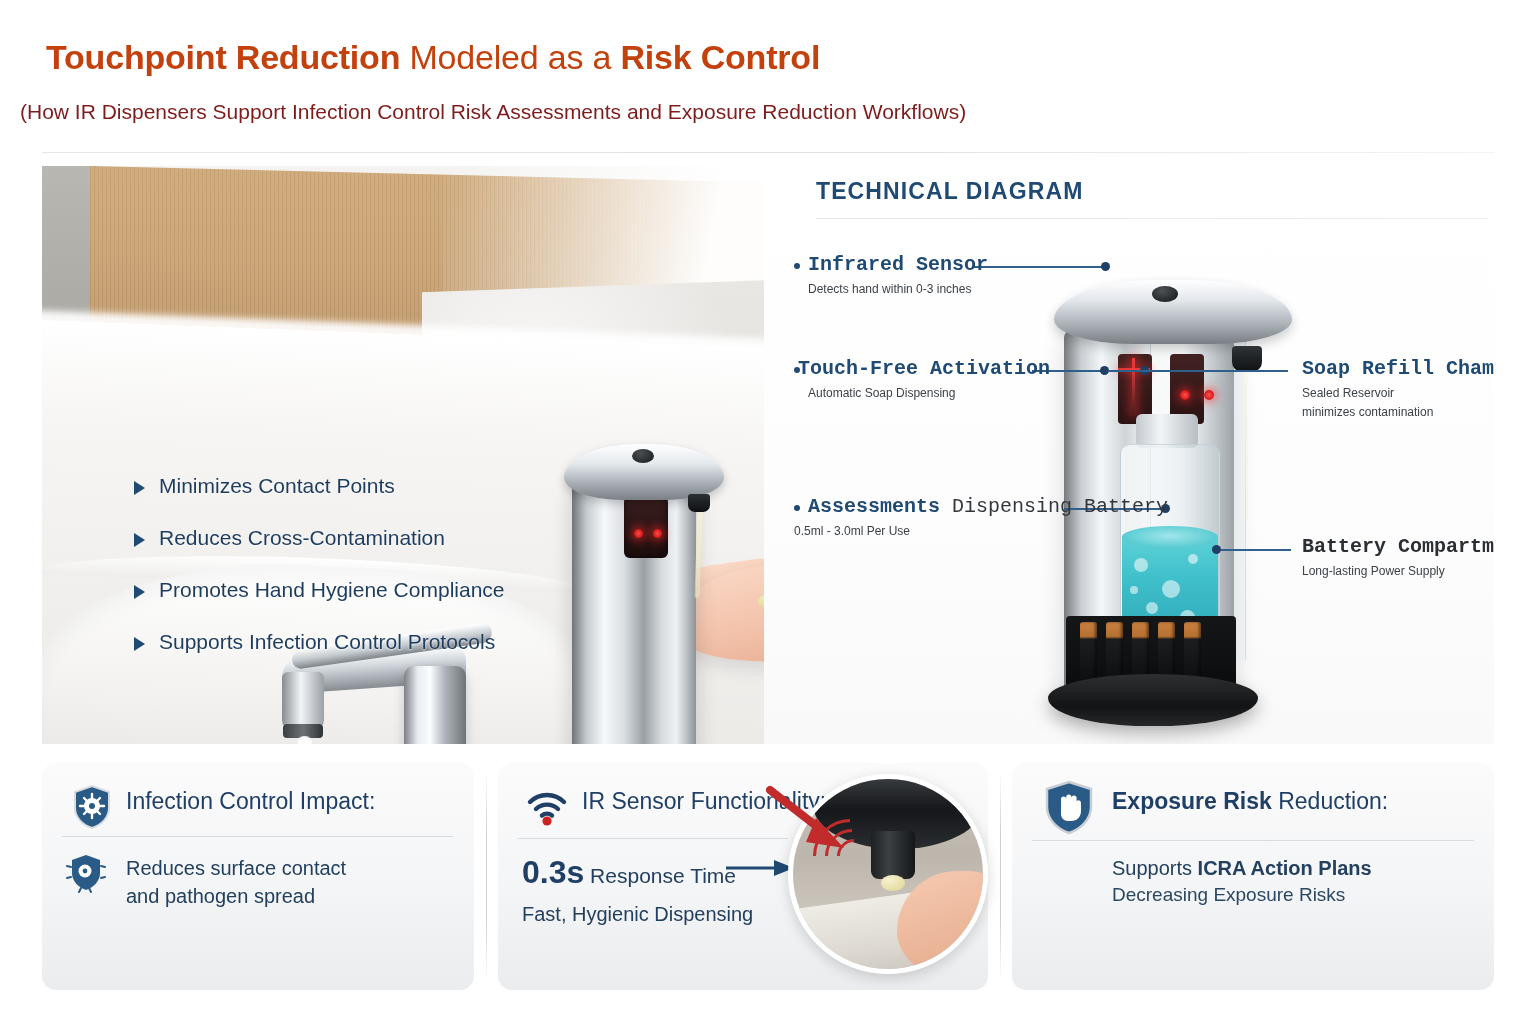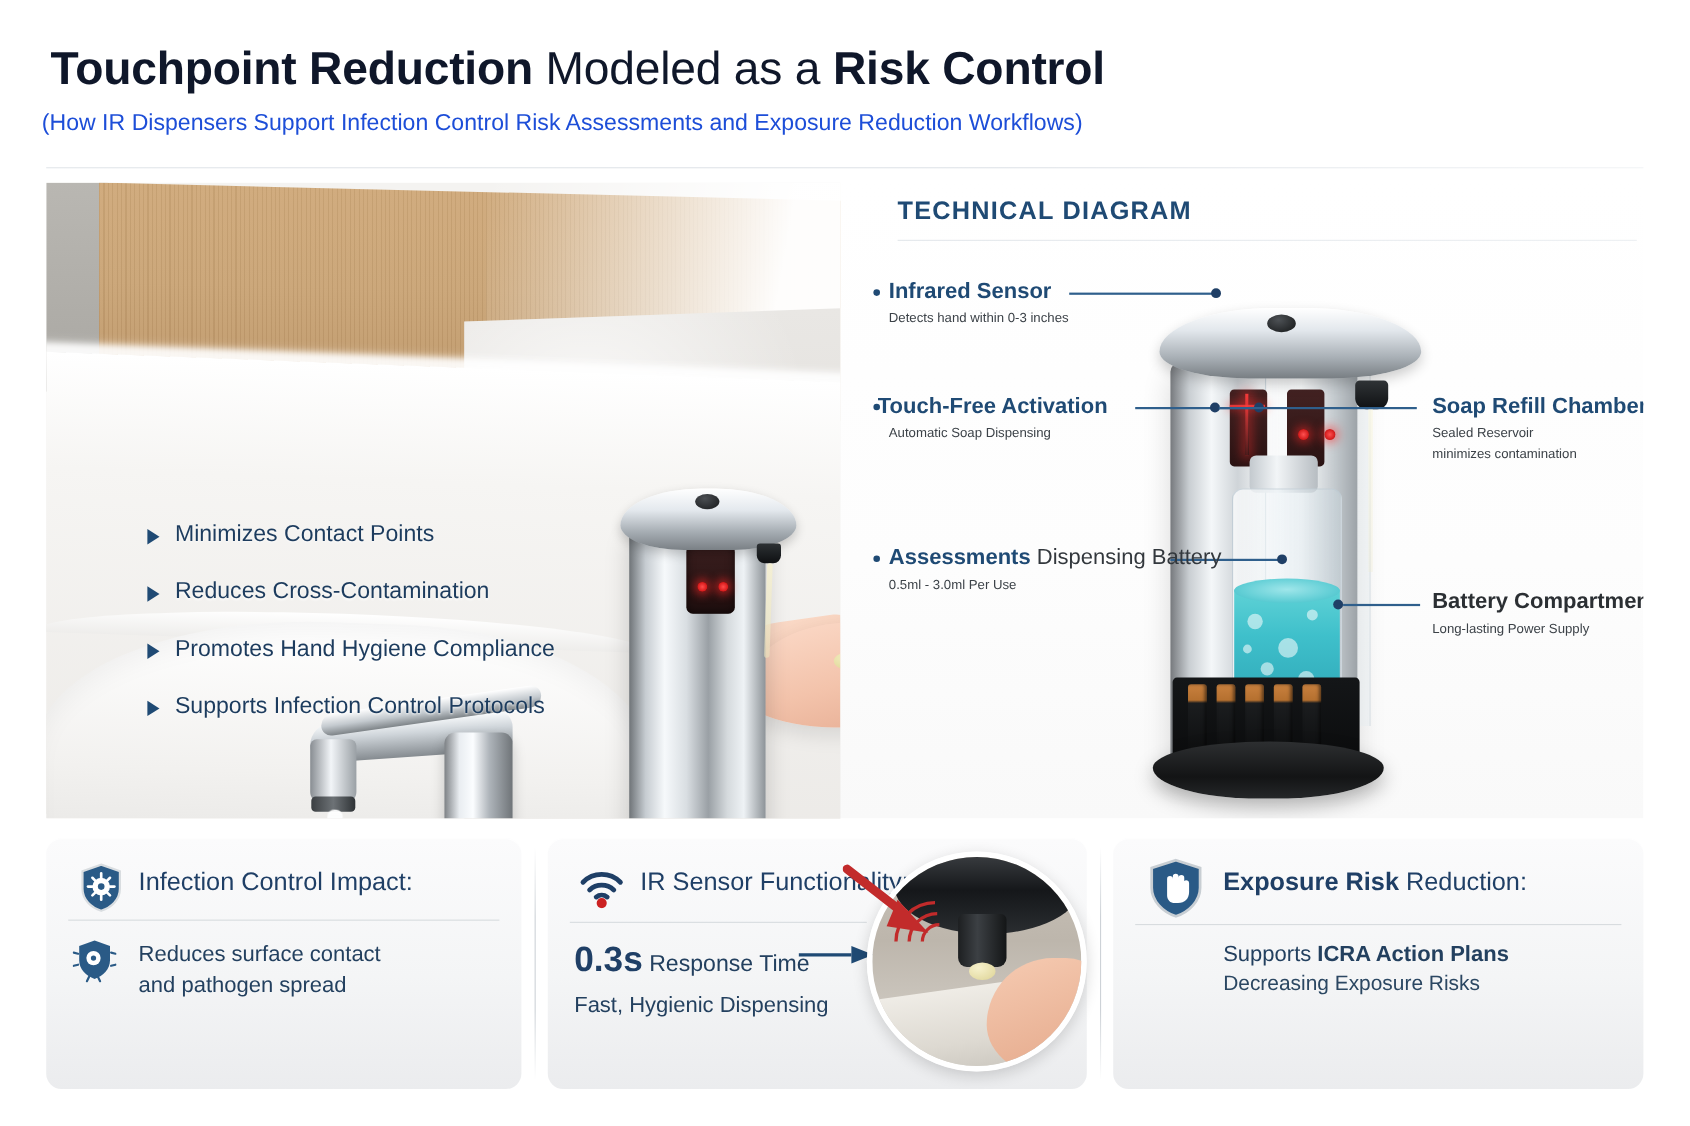--- a/index.html
+++ b/index.html
@@ -9,27 +9,27 @@
     background:#ffffff;
     position:relative;
     overflow:hidden;
     -webkit-font-smoothing:antialiased;
   }
 
   
   #header { position:absolute; left:0; top:0; width:1536px; height:152px; }
   #title {
     position:absolute; left:46px; top:38px;
-    font-size:42px; color:#0f172a; letter-spacing:-0.2px; white-space:nowrap;
+    font-size:34px; color:#c2410c; letter-spacing:-0.2px; white-space:nowrap;
   }
   #title .b { font-weight:bold; }
   #title .r { font-weight:normal; }
   #subtitle {
-    position:absolute; left:38px; top:100px;
-    font-size:21px; color:#1d4ed8; font-weight:normal; white-space:nowrap;
+    position:absolute; left:20px; top:100px;
+    font-size:21px; color:#7f1d1d; font-weight:normal; white-space:nowrap;
   }
   #header-rule {
     position:absolute; left:42px; top:152px; width:1452px; height:1px;
     background:linear-gradient(to right,#e2e6ea,#dfe3e8 60%,#f2f4f6);
   }
 
   
   #photo-panel {
     position:absolute; left:42px; top:166px; width:1452px; height:578px;
     overflow:hidden; background:#ffffff;
@@ -296,21 +296,21 @@
   }
   .cut-base {
     position:absolute; left:16px; top:456px; width:210px; height:52px;
     border-radius:50% 50% 46% 46% / 46% 46% 54% 54%;
     background:linear-gradient(180deg,#2d2f31 0%,#131415 62%,#252729 100%);
     box-shadow:0 8px 18px rgba(0,0,0,0.28);
   }
 
   
   .callout { position:absolute; }
-  .co-title { font-size:20px; color:#1f4a74; white-space:nowrap; line-height:1.1; }
+  .co-title { font-size:20px; color:#1f4a74; white-space:nowrap; line-height:1.1;font-family:Liberation Mono, monospace; }
   .co-title.dark { color:#2b2f33; }
   .co-title b { font-weight:bold; }
   .co-title span.reg { font-weight:normal; color:#33383d; }
   .co-sub { font-size:12px; color:#3c4248; white-space:nowrap; line-height:1.45; margin-top:5px; }
   .bullet-dot {
     position:absolute; left:0; top:9px; width:6px; height:6px; border-radius:50%;
     background:#1f4a74;
   }
   .lead { position:absolute; height:1.6px; background:#2f5f8c; }
   .lead-dot { position:absolute; width:9px; height:9px; border-radius:50%; background:#1f3f66; }
@@ -518,21 +518,21 @@
         <b>Touch-Free Activation</b>
       </div>
       <div class="co-sub" style="margin-left:14px;">Automatic Soap Dispensing</div>
     </div>
 
     <div class="callout" style="left:30px; top:330px;">
       <span class="bullet-dot"></span>
       <div class="co-title" style="margin-left:14px;">
         <b>Assessments</b><span class="reg"> Dispensing Battery</span>
       </div>
-      <div class="co-sub" style="margin-left:14px;">0.5ml - 3.0ml Per Use</div>
+      <div class="co-sub" style="">0.5ml - 3.0ml Per Use</div>
     </div>
 
     <div class="callout" style="left:538px; top:192px;">
       <div class="co-title">
         <b>Soap Refill Chamber</b>
       </div>
       <div class="co-sub">Sealed Reservoir</div>
       <div class="co-sub" style="margin-top:2px;">minimizes contamination</div>
     </div>
 

